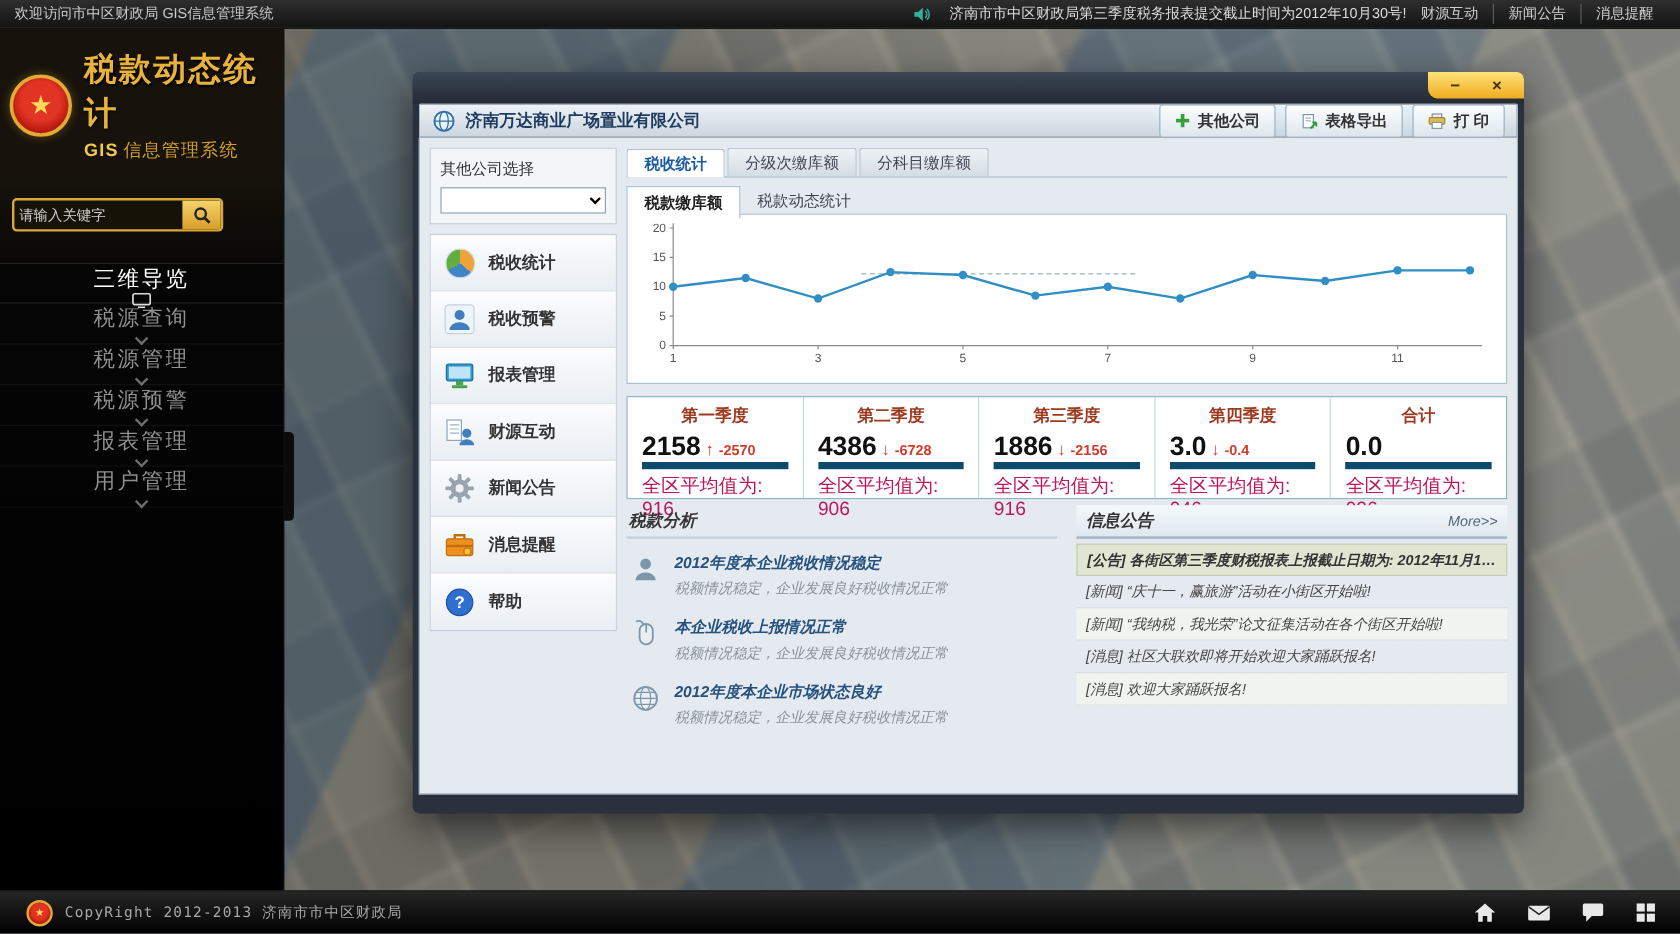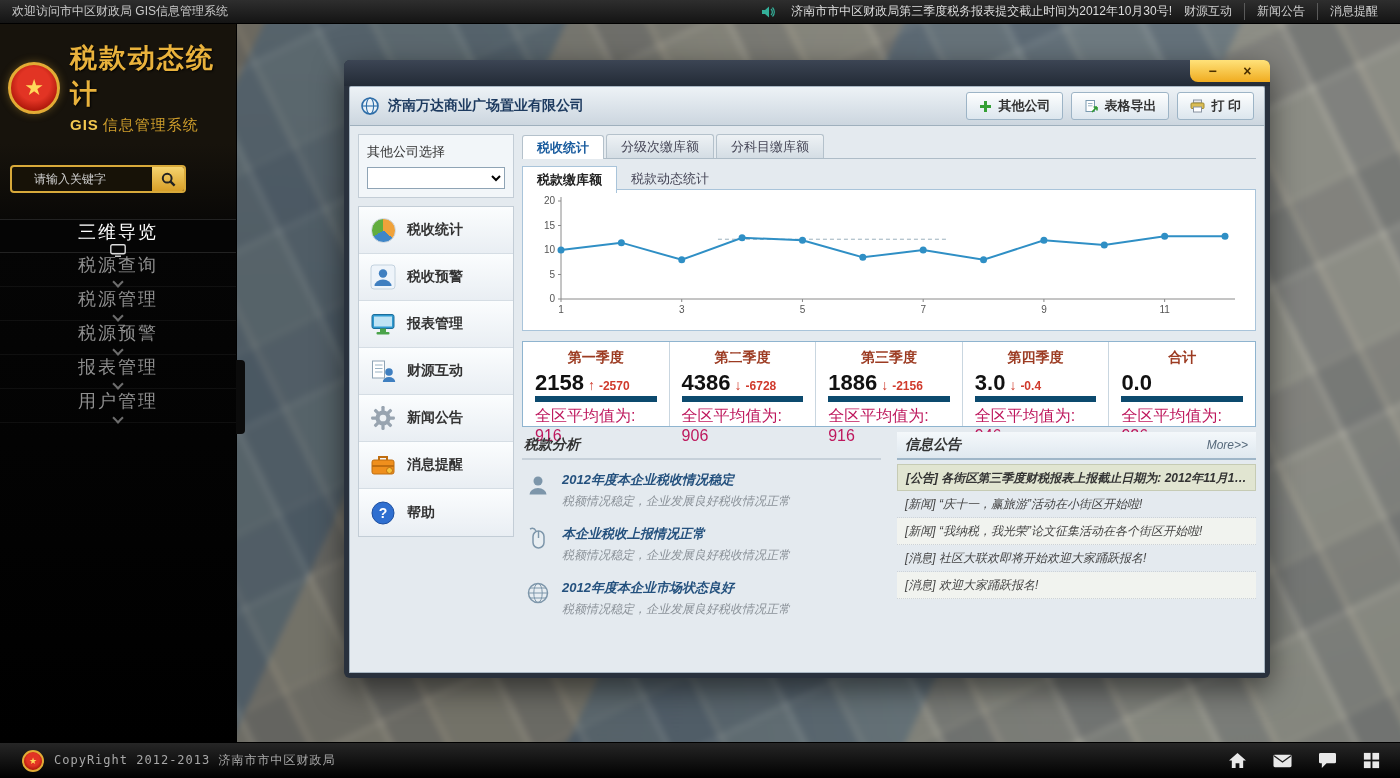--- a/index.html
+++ b/index.html
@@ -27,21 +27,21 @@
   }
 
   
   .sidebar{position:absolute;top:24px;bottom:36px;left:0;width:237px;background:linear-gradient(180deg,#17130c 0 120px,#050505 220px,#000);z-index:20;border-right:1px solid #000;}
   .side-logo{display:flex;align-items:center;gap:10px;padding:16px 8px 8px 8px;}
   .emblem{width:52px;height:52px;border-radius:50%;flex:none;background:radial-gradient(circle at 50% 42%,#e23424 0 46%,#a81408 78%);border:3px solid #e2ab35;display:flex;align-items:center;justify-content:center;color:#ffd95a;font-size:22px;box-shadow:0 0 8px rgba(230,180,60,.35);}
   .logo-t1{color:#e9b23c;font-size:27px;font-weight:bold;letter-spacing:2px;font-family:"DejaVu Serif","Liberation Serif",serif;text-shadow:1px 1px 2px #000;}
   .logo-t2{margin-top:4px;color:#cf9e2c;font-size:15px;letter-spacing:1px;}
   .logo-t2 .gis{color:#f3c84f;font-weight:bold;margin-right:4px;}
   .search-wrap{margin:22px 12px 0 10px;height:28px;display:flex;border:2px solid #d8a93a;border-radius:4px;overflow:hidden;background:#171207;width:176px;}
-  .search-wrap input{flex:1;min-width:0;background:transparent;border:none;outline:none;color:#ddd;font-size:12px;padding:0 22px;}
+  .search-wrap input{flex:1;min-width:0;background:transparent;border:none;outline:none;color:#ddd;font-size:12px;padding:0 4px;}
   .search-wrap input::placeholder{color:#cfcfcf;}
   .search-btn{width:32px;flex:none;background:linear-gradient(#f5d36e,#d89f28);border:none;display:flex;align-items:center;justify-content:center;cursor:pointer;}
   .side-menu{margin-top:26px;}
   .smi{height:34px;display:flex;align-items:center;padding:0 16px;color:#8f8f8f;font-size:18px;letter-spacing:2px;cursor:pointer;border-bottom:1px solid rgba(255,255,255,.05);flex-direction:column;}
   .smi .lbl{flex:1;}
   .smi.active{background:#050505;color:#fff;border-top:1px solid #222;border-bottom:1px solid #222;}
   .chev{width:8px;height:8px;border-right:2px solid #6d6d6d;border-bottom:2px solid #6d6d6d;transform:rotate(45deg);margin-top:-4px;}
   .side-collapse{position:absolute;right:-9px;top:336px;width:9px;height:74px;background:#0b0b0b;border-radius:0 4px 4px 0;cursor:pointer;}
 
   
@@ -49,21 +49,21 @@
   .f-emblem{width:22px;height:22px;border-radius:50%;background:radial-gradient(circle at 50% 42%,#e23424 0 46%,#a81408 78%);border:2px solid #e2ab35;display:flex;align-items:center;justify-content:center;color:#ffd95a;font-size:9px;margin:0 10px 0 22px;flex:none;}
   .f-copy{color:#a8a8a8;font-size:12px;font-family:"DejaVu Sans Mono","Liberation Mono",monospace;letter-spacing:1px;}
   .f-icons{margin-left:auto;margin-right:20px;display:flex;align-items:center;gap:26px;}
   .f-icons span{cursor:pointer;display:inline-flex;}
 
   
   .window{position:absolute;left:344px;top:60px;width:926px;height:618px;z-index:25;background:#29313d;border-radius:6px;box-shadow:0 10px 30px rgba(0,0,0,.55);padding:0 5px 5px 5px;}
   .win-titlebar{height:26px;position:relative;background:linear-gradient(#3c4554,#232b36);border-radius:6px 6px 0 0;margin:0 -5px;}
   .win-controls{position:absolute;top:0;right:0;height:22px;width:80px;background:linear-gradient(#ffe27a,#f0ac20);border-radius:0 6px 0 8px;display:flex;align-items:center;justify-content:space-evenly;}
   .wc-btn{color:#4a2f00;font-weight:bold;font-size:14px;line-height:1;cursor:pointer;padding:0 8px;}
-  .win-header{height:40px;background:linear-gradient(#edf2f6,#ccd6df);border:1px solid #a8b6c2;border-bottom:1px solid #9fb0bd;display:flex;align-items:center;padding:0 10px;border-radius:2px 2px 0 0;}
+  .win-header{height:29px;background:linear-gradient(#edf2f6,#ccd6df);border:1px solid #a8b6c2;border-bottom:1px solid #9fb0bd;display:flex;align-items:center;padding:0 10px;border-radius:2px 2px 0 0;}
   .win-title{display:flex;align-items:center;gap:8px;font-size:14px;font-weight:bold;color:#1d3a5f;}
   .win-btns{margin-left:auto;display:flex;gap:8px;}
   .wbtn{display:inline-flex;align-items:center;gap:6px;padding:4px 12px;font-size:13px;color:#333;background:linear-gradient(#fdfefe,#dce6ee);border:1px solid #9db4c6;border-radius:3px;cursor:pointer;font-weight:bold;}
   .win-body{height:547px;background:#e4eaef;border:1px solid #a8b6c2;border-top:none;padding:8px;display:flex;gap:8px;}
 
   
   .dlg-left{width:156px;flex:none;}
   .sel-box{background:#f2f6f9;border:1px solid #c3cdd6;padding:8px;font-size:13px;color:#333;}
   .sel-box select{width:100%;height:22px;margin-top:6px;border:1px solid #8fa4b5;background:#fff;}
   .dlg-menu{margin-top:8px;border:1px solid #c3cdd6;background:#f7fafc;}

